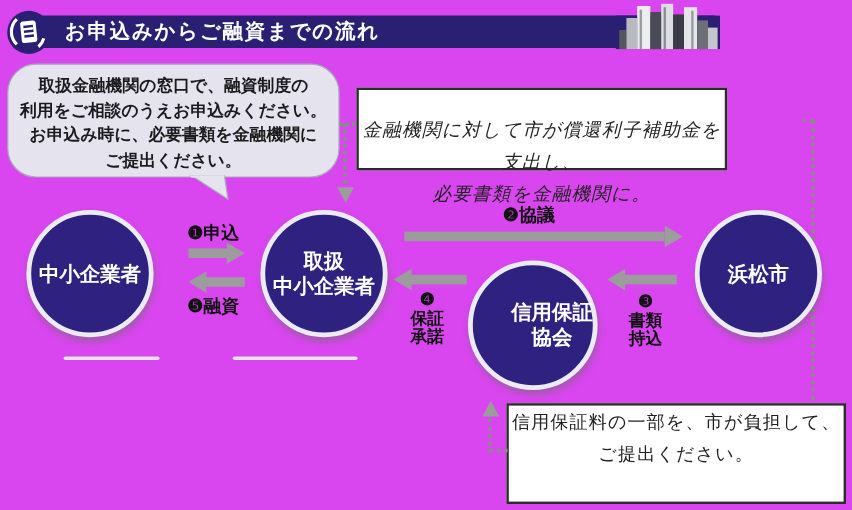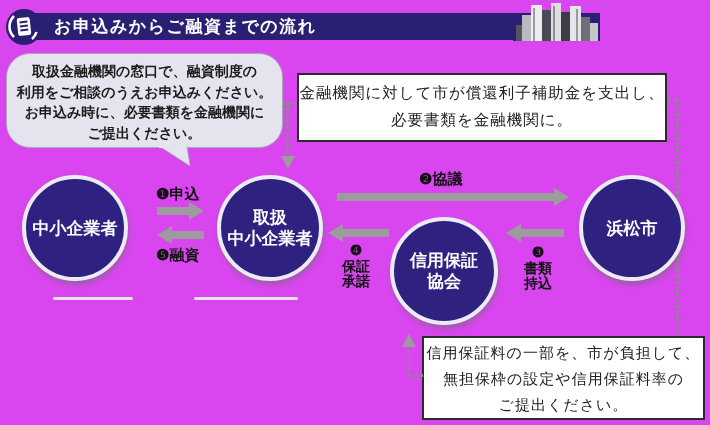--- a/index.html
+++ b/index.html
@@ -27,36 +27,36 @@
     background:#e4e3ee; border:1px solid #a9a8ba; border-radius:24px;
     text-align:center; padding-top:7px;
     font-size:14px; font-weight:600; color:#1b1b1b; line-height:20.5px;
   }
   .bubble-tail { position:absolute; left:155px; top:146px; z-index:1; }
   
   .note {
     position:absolute; background:#ffffff; border:2px solid #2b2b2b;
     font-family:"Liberation Serif", serif; color:#222; text-align:center;
   }
-  .note-top { left:297px; top:73px; width:370px; height:69px;
-    font-size:15.5px; line-height:27px; padding-top:4px; letter-spacing:1px; }
+  .note-top { left:297px; top:73px; width:309px; height:69px;
+    font-size:15.5px; line-height:27px; padding-top:20px; letter-spacing:1px;font-style:italic; }
   .note-bottom { left:422px; top:336px; width:283px; height:84px;
     font-size:15px; line-height:26px; padding-top:2px; letter-spacing:1px; }
   
   .node {
     position:absolute; border-radius:50%;
     background:#2f2180; border:4px solid #eceaf2;
     box-shadow:1px 4px 5px rgba(110,110,110,.5);
     display:flex; align-items:center; justify-content:center;
     text-align:center; color:#ffffff; font-family:"Liberation Serif", serif;
     font-weight:bold; font-size:17px; line-height:21px; z-index:2;
   }
   .node-sme  { left:22px;  top:175px; width:106px; height:106px; }
   .node-bank { left:217px; top:175px; width:106px; height:106px; }
-  .node-cga  { left:390px; top:217px; width:108px; height:108px; }
+  .node-cga  { left:390px; top:217px; width:108px; height:108px;justify-content:flex-end; }
   .node-city { left:579px; top:175px; width:106px; height:106px; }
   .ground {
     position:absolute; height:3px; background:#e4e4e4; border-radius:2px; z-index:0;
   }
   
   .arrow { position:absolute; height:18px; z-index:1; }
   .arrow .body { position:absolute; top:5px; height:8px; background:#9c9c9c; }
   .arrow .head { position:absolute; top:0; width:0; height:0; }
   .arrow.right .body { left:0; }
   .arrow.right .head { right:0;
@@ -132,21 +132,20 @@
       <rect x="4" y="0" width="28" height="2" fill="#e4e3ee"></rect>
     </svg>
   </div>
 
   <div class="note note-top">
     <div>金融機関に対して市が償還利子補助金を支出し、</div>
     <div>必要書類を金融機関に。</div>
   </div>
   <div class="note note-bottom">
     <div>信用保証料の一部を、市が負担して、</div>
-    <div>無担保枠の設定や信用保証料率の</div>
     <div>ご提出ください。</div>
   </div>
 
   <div class="dot-h" style="left:283px; top:102px; width:13px;"></div>
   <div class="dot-v" style="left:286px; top:103px; height:50px;"></div>
   <div class="tri-down" style="left:281px; top:156px;"></div>
 
   <div class="dot-h" style="left:668px; top:99px; width:10px;"></div>
   <div class="dot-v" style="left:676px; top:100px; height:233px;"></div>
 

